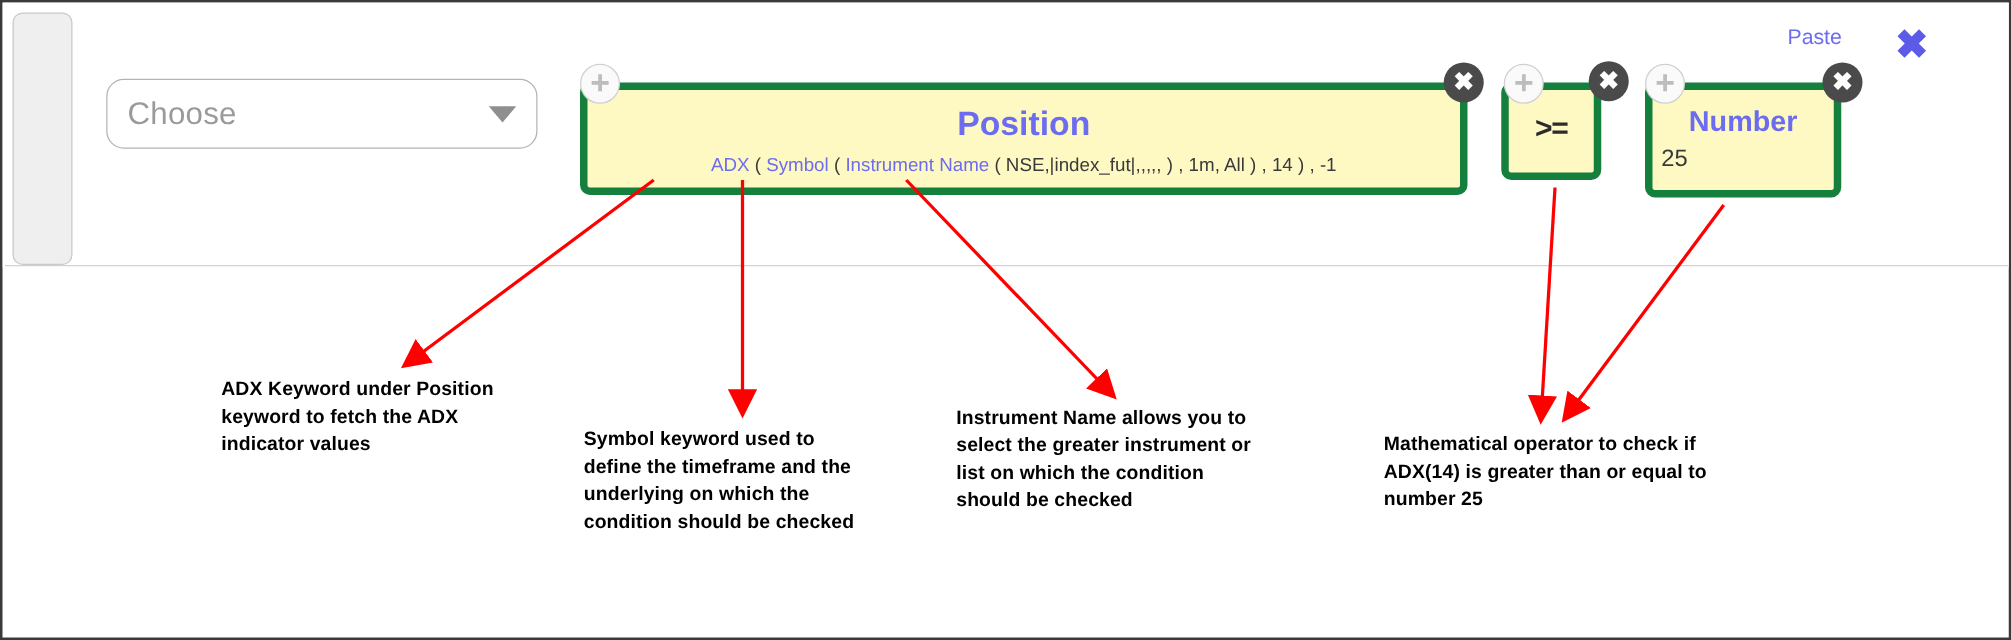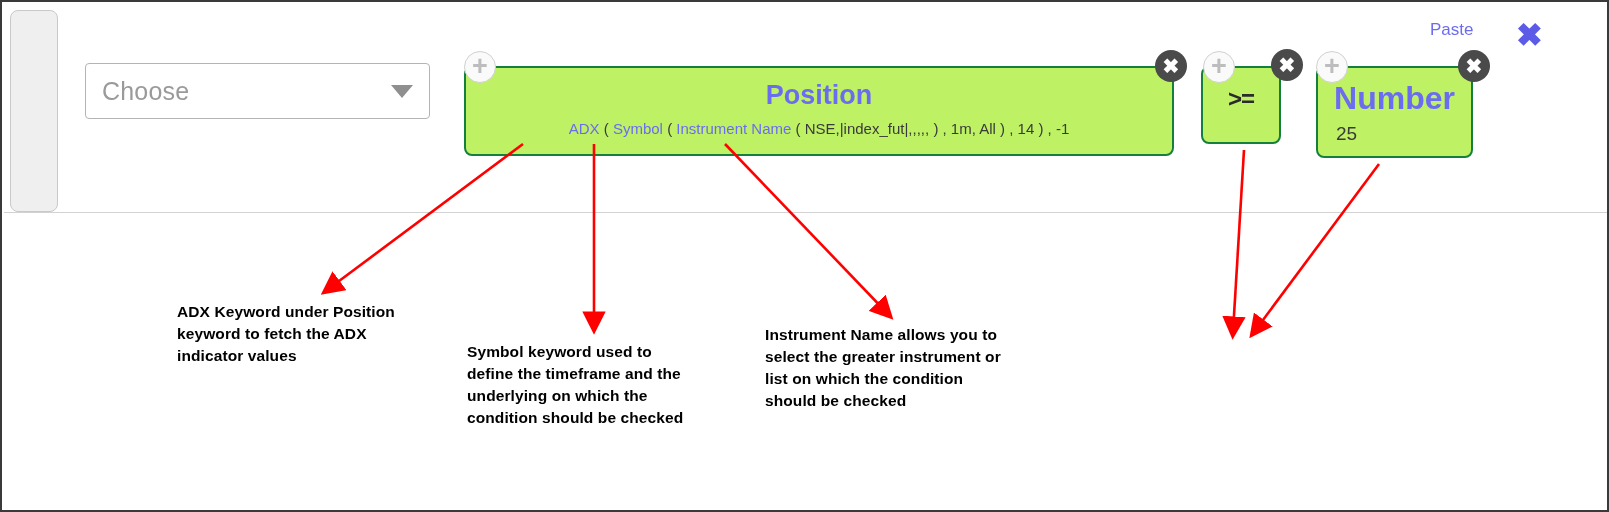--- a/index.html
+++ b/index.html
@@ -39,21 +39,21 @@
     border: 1px solid #c9c9c9;
     border-radius: 8px;
   }
 
   
   #choose-select {
     position: absolute;
     left: 83px; top: 61px;
     width: 345px; height: 56px;
     border: 1px solid #b4b4b4;
-    border-radius: 4px;
+    border-radius: 14px;
     background: #ffffff;
     display: flex;
     align-items: center;
     padding: 0 16px;
   }
   #choose-label {
     flex: 1;
     font-size: 25px;
     color: #9a9a9a;
     letter-spacing: .2px;
@@ -61,47 +61,47 @@
   .caret {
     width: 0; height: 0;
     border-left: 11px solid transparent;
     border-right: 11px solid transparent;
     border-top: 13px solid #8f8f8f;
   }
 
   
   .block {
     position: absolute;
-    background: #bef264;
-    border: 2px solid #15803d;
+    background: #fef9c3;
+    border: 6px solid #15803d;
     border-radius: 8px;
   }
   #position-block { left: 462px; top: 64px; width: 710px; height: 90px; }
   #operator-block { left: 1199px; top: 64px; width: 80px;  height: 78px; }
   #number-block   { left: 1314px; top: 64px; width: 157px; height: 92px; }
 
   .block-title {
     text-align: center;
     font-weight: bold;
     color: #6c6cf0;
   }
   #position-title { font-size: 27px; margin-top: 12px; }
-  #number-title   { font-size: 32px; margin-top: 12px; }
+  #number-title   { font-size: 23px; margin-top: 12px; }
 
   #operator-text {
     text-align: center;
     margin-top: 17px;
     font-size: 24px;
     font-weight: bold;
     color: #2b2b2b;
     letter-spacing: -1px;
   }
   #number-value {
     margin-top: 6px;
-    margin-left: 18px;
+    margin-left: 7px;
     font-size: 19px;
     color: #3a3a3a;
   }
 
   
   #formula {
     position: absolute;
     left: 0; right: 0;
     top: 52px;
     text-align: center;
@@ -210,20 +210,21 @@
 
     <div id="paste-link">Paste</div>
     <div id="dismiss-x">✖</div>
 
     <div id="builder-divider"></div>
   </div>
 
   <div id="anno-adx" class="annotation">ADX Keyword under Position keyword to fetch the ADX indicator values</div>
   <div id="anno-symbol" class="annotation">Symbol keyword used to define the timeframe and the underlying on which the condition should be checked</div>
   <div id="anno-instrument" class="annotation">Instrument Name allows you to select the greater instrument or list on which the condition should be checked</div>
+  <div id="anno-operator" class="annotation">Mathematical operator to check if ADX(14) is greater than or equal to number 25</div>
 
   <svg id="arrows" width="1609" height="512">
     <defs>
       <marker id="ah" markerWidth="9" markerHeight="9" refX="6" refY="4.5" orient="auto" markerUnits="strokeWidth">
         <path d="M0,0 L9,4.5 L0,9 z" fill="#ff0000"></path>
       </marker>
     </defs>
     <g stroke="#ff0000" stroke-width="2.6" fill="none" marker-end="url(#ah)">
       <line x1="521" y1="142" x2="325" y2="288"></line>
       <line x1="592" y1="142" x2="592" y2="325"></line>

